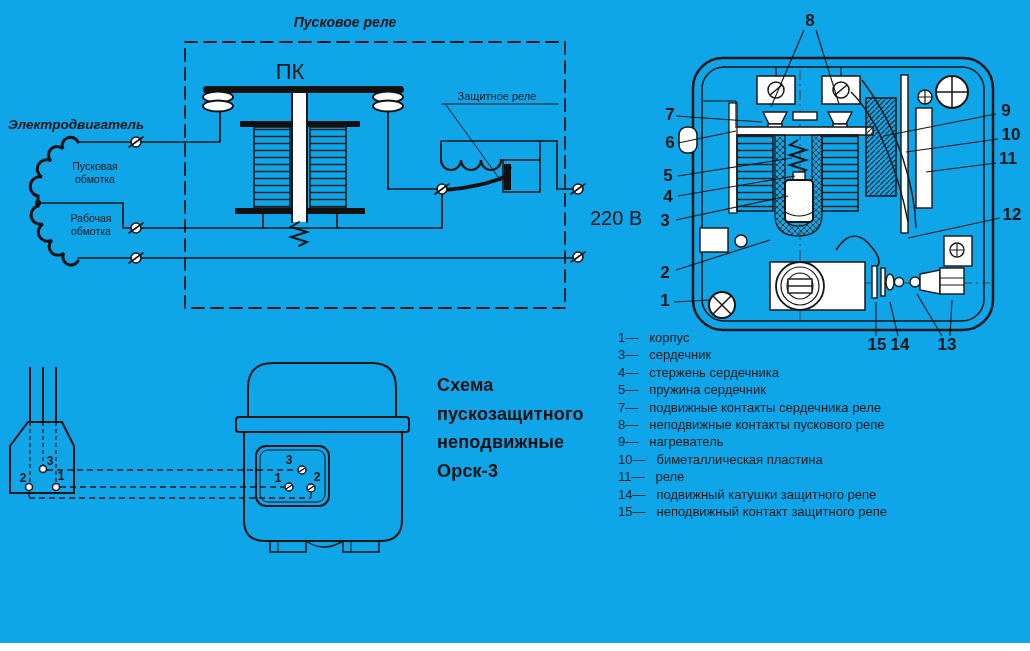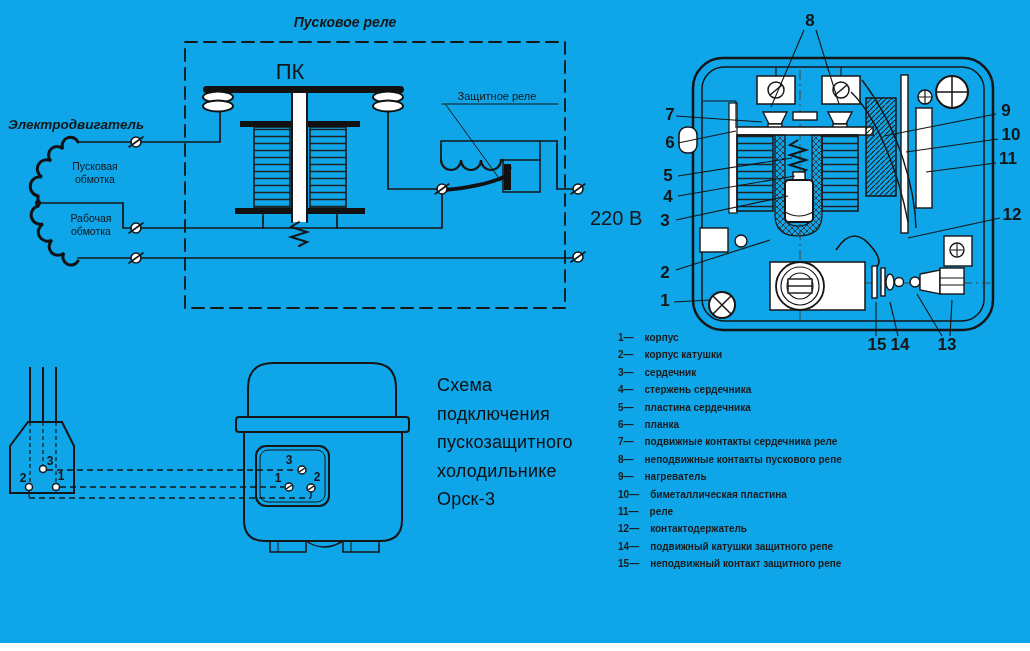--- a/index.html
+++ b/index.html
@@ -1,22 +1,22 @@
 <!DOCTYPE html>
 <html><head>
 <meta charset="utf-8">
 <style>
   html,body{margin:0;padding:0;background:#fff;}
   #page{position:relative;width:1030px;height:643px;background:#0ea5e9;overflow:hidden;
         font-family:"Liberation Sans",sans-serif;color:#161616;}
   svg{position:absolute;left:0;top:0;}
   svg text{font-family:"Liberation Sans",sans-serif;fill:#161616;}
-  .caption{position:absolute;left:437px;top:371px;font-size:18px;font-weight:normal;
+  .caption{position:absolute;left:437px;top:371px;font-size:18px;font-weight:bold;
            line-height:28.5px;color:#101010;letter-spacing:.2px;}
-  .legend{position:absolute;left:618px;top:329px;font-size:10px;font-weight:bold;color:#1b1b1b;}
+  .legend{position:absolute;left:618px;top:329px;font-size:13px;font-weight:normal;color:#1b1b1b;}
   .legend .row{line-height:17.4px;white-space:nowrap;}
   .legend .lab{margin-left:11px;}
 </style>
 </head>
 <body>
 
 <div id="page">
 
 <svg width="1030" height="651" viewBox="0 0 1030 651">
   <defs>
@@ -269,36 +269,32 @@
     <g font-size="12" font-weight="600" text-anchor="middle">
       <text x="289" y="464">3</text>
       <text x="278" y="482">1</text>
       <text x="317" y="481">2</text>
     </g>
   </g>
 </svg>
 
 <div class="caption">
   <div>Схема</div>
-  <div>подключения</div>
   <div>пускозащитного</div>
-  <div>холодильнике</div>
+  <div>неподвижные</div>
   <div>Орск-3</div>
 </div>
 
 <div class="legend">
   <div class="row"><span>1</span><span>—</span><span class="lab">корпус</span></div>
-  <div class="row"><span>2</span><span>—</span><span class="lab">корпус катушки</span></div>
   <div class="row"><span>3</span><span>—</span><span class="lab">сердечник</span></div>
   <div class="row"><span>4</span><span>—</span><span class="lab">стержень сердечника</span></div>
-  <div class="row"><span>5</span><span>—</span><span class="lab">пластина сердечника</span></div>
-  <div class="row"><span>6</span><span>—</span><span class="lab">планка</span></div>
+  <div class="row"><span>5</span><span>—</span><span class="lab">пружина сердечник</span></div>
   <div class="row"><span>7</span><span>—</span><span class="lab">подвижные контакты сердечника реле</span></div>
   <div class="row"><span>8</span><span>—</span><span class="lab">неподвижные контакты пускового репе</span></div>
   <div class="row"><span>9</span><span>—</span><span class="lab">нагреватель</span></div>
   <div class="row"><span>10</span><span>—</span><span class="lab">биметаллическая пластина</span></div>
   <div class="row"><span>11</span><span>—</span><span class="lab">реле</span></div>
-  <div class="row"><span>12</span><span>—</span><span class="lab">контактодержатель</span></div>
   <div class="row"><span>14</span><span>—</span><span class="lab">подвижный катушки защитного репе</span></div>
   <div class="row"><span>15</span><span>—</span><span class="lab">неподвижный контакт защитного репе</span></div>
 </div>
 
 </div>
 
 </body></html>

